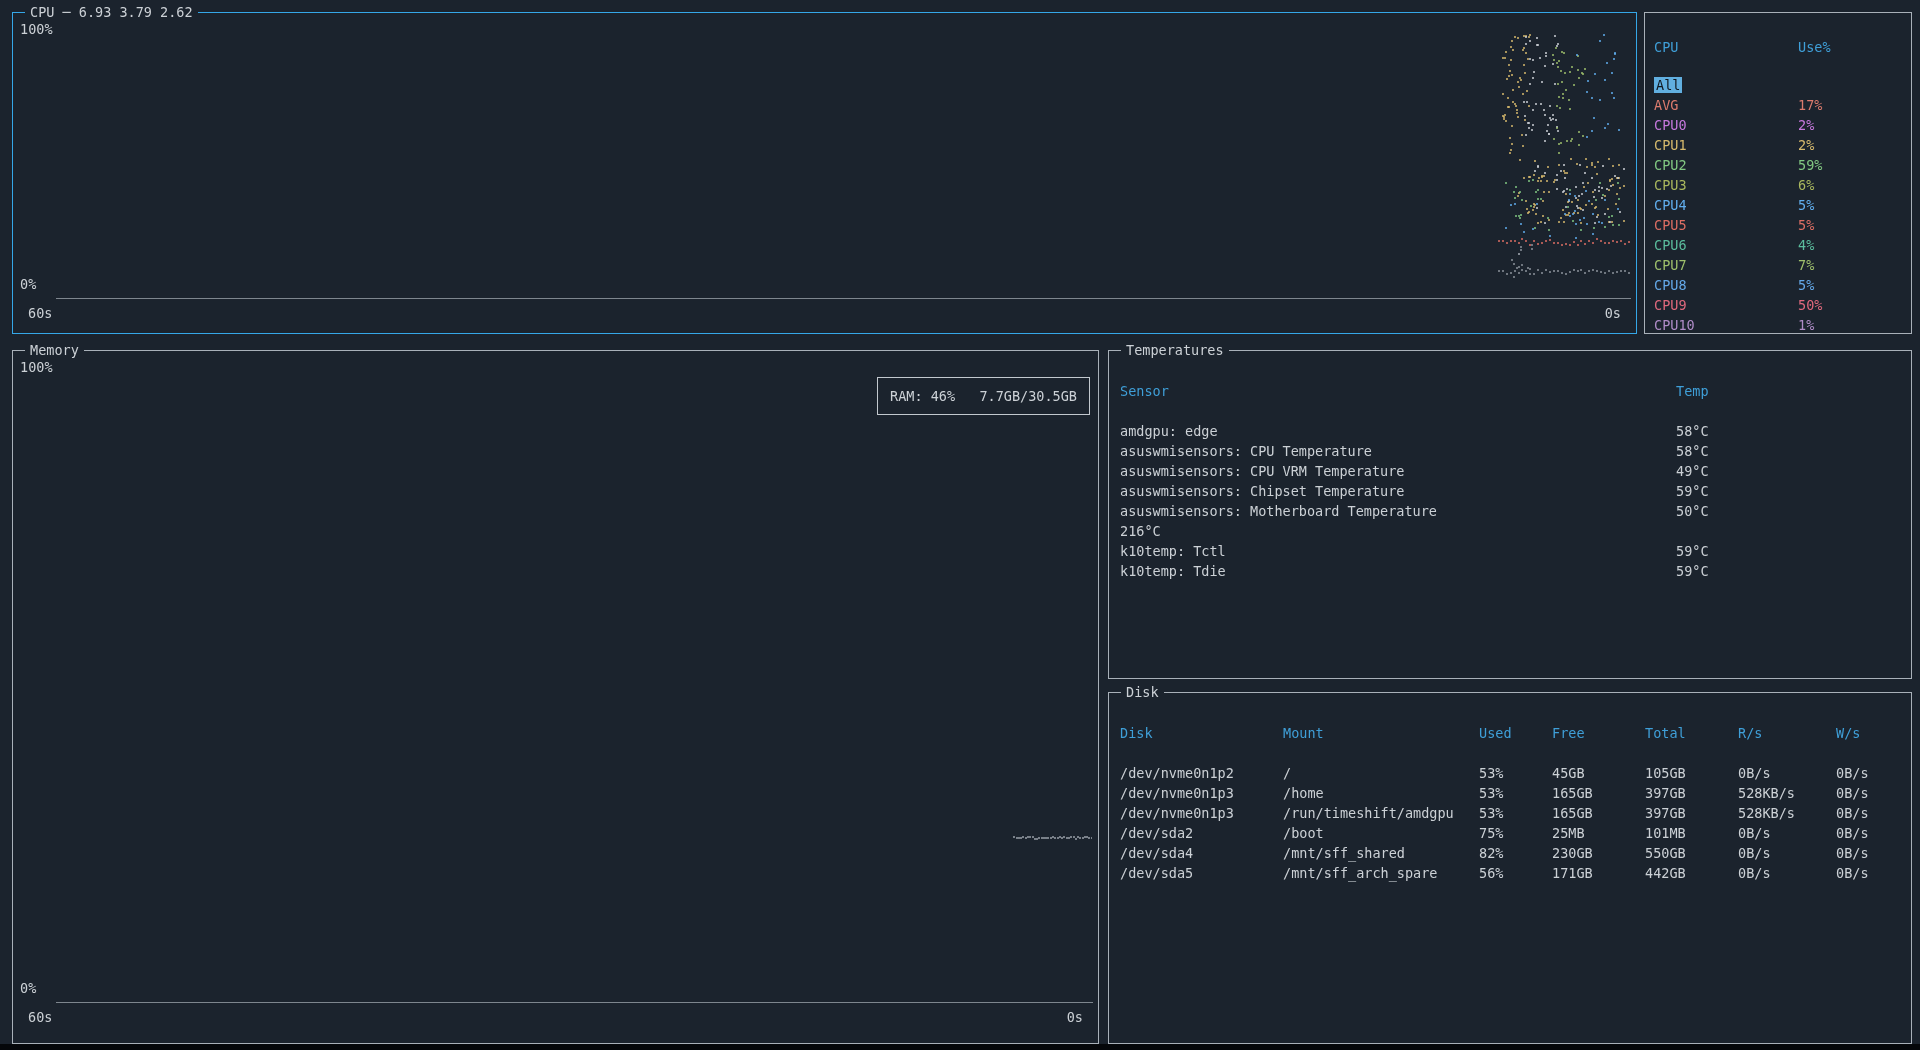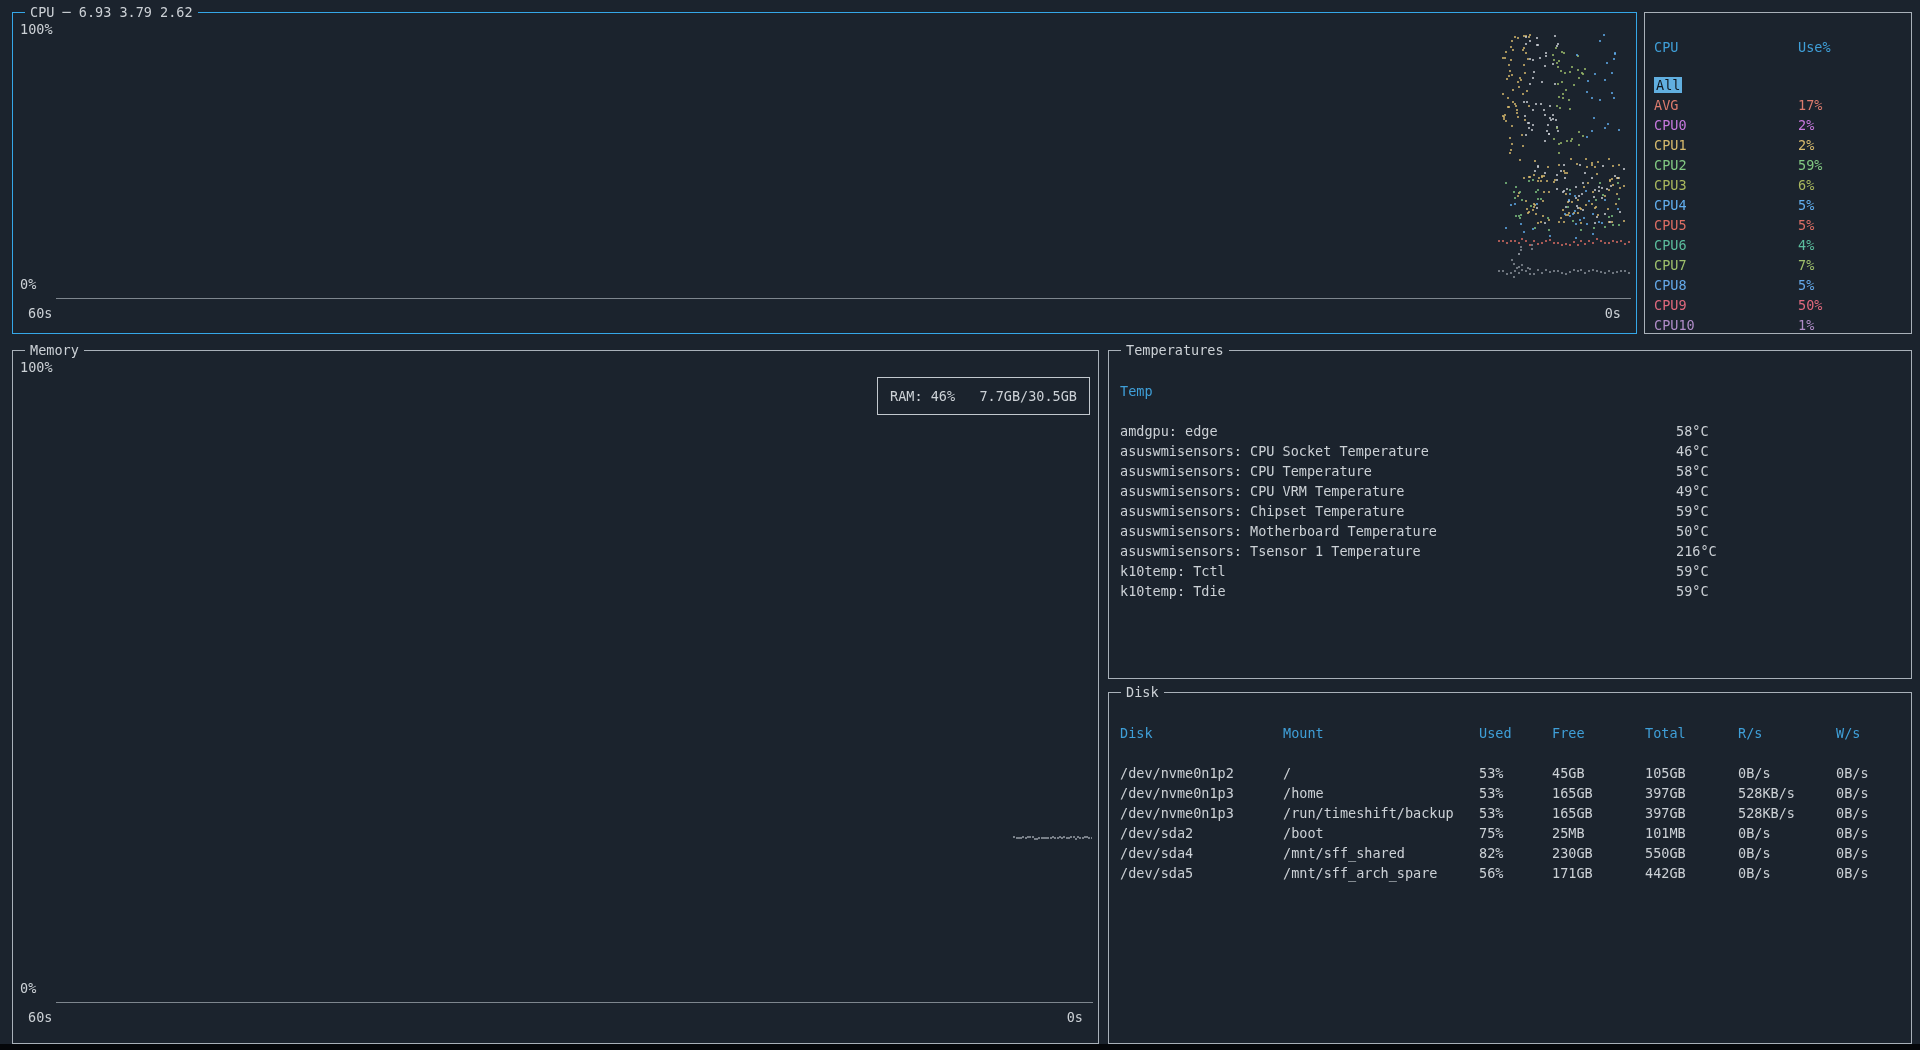--- a/index.html
+++ b/index.html
@@ -612,49 +612,49 @@
       <div class="dot" style="background: rgb(154, 161, 169); left: 99.22%; top: 73.8824%;"></div>
       <div class="dot" style="background: rgb(154, 161, 169); left: 99.44%; top: 73.8842%;"></div>
       <div class="dot" style="background: rgb(154, 161, 169); left: 99.66%; top: 74.0365%;"></div>
       <div class="dot" style="background: rgb(154, 161, 169); left: 99.88%; top: 74.0818%;"></div>
     </div>
 </div>
 
 <div class="panel" id="temp-panel">
   <div class="panel-title">Temperatures</div>
   <div class="thead">
+    <span>Sensor</span>
     <span>Temp</span>
   </div>
   <div id="temp-rows">
       <div class="temp-row"><span>amdgpu: edge</span><span>58°C</span></div>
-      <div class="temp-row"><span>asuswmisensors: CPU Socket Temperature</span><span>46°C</span></div>
       <div class="temp-row"><span>asuswmisensors: CPU Temperature</span><span>58°C</span></div>
       <div class="temp-row"><span>asuswmisensors: CPU VRM Temperature</span><span>49°C</span></div>
       <div class="temp-row"><span>asuswmisensors: Chipset Temperature</span><span>59°C</span></div>
       <div class="temp-row"><span>asuswmisensors: Motherboard Temperature</span><span>50°C</span></div>
-      <div class="temp-row"><span>asuswmisensors: Tsensor 1 Temperature</span><span>216°C</span></div>
+      <div class="temp-row"><span>216°C</span></div>
       <div class="temp-row"><span>k10temp: Tctl</span><span>59°C</span></div>
       <div class="temp-row"><span>k10temp: Tdie</span><span>59°C</span></div>
     </div>
 </div>
 
 <div class="panel" id="disk-panel">
   <div class="panel-title">Disk</div>
   <div class="disk-grid" id="disk-head">
       <span>Disk</span>
       <span>Mount</span>
       <span>Used</span>
       <span>Free</span>
       <span>Total</span>
       <span>R/s</span>
       <span>W/s</span>
     </div>
   <div id="disk-rows">
       <div class="disk-row disk-grid"><span>/dev/nvme0n1p2</span><span>/</span><span>53%</span><span>45GB</span><span>105GB</span><span>0B/s</span><span>0B/s</span></div>
       <div class="disk-row disk-grid"><span>/dev/nvme0n1p3</span><span>/home</span><span>53%</span><span>165GB</span><span>397GB</span><span>528KB/s</span><span>0B/s</span></div>
-      <div class="disk-row disk-grid"><span>/dev/nvme0n1p3</span><span>/run/timeshift/backup</span><span>53%</span><span>165GB</span><span>397GB</span><span>528KB/s</span><span>0B/s</span></div>
+      <div class="disk-row disk-grid"><span>/dev/nvme0n1p3</span><span>/run/timeshift/amdgpu</span><span>53%</span><span>165GB</span><span>397GB</span><span>528KB/s</span><span>0B/s</span></div>
       <div class="disk-row disk-grid"><span>/dev/sda2</span><span>/boot</span><span>75%</span><span>25MB</span><span>101MB</span><span>0B/s</span><span>0B/s</span></div>
       <div class="disk-row disk-grid"><span>/dev/sda4</span><span>/mnt/sff_shared</span><span>82%</span><span>230GB</span><span>550GB</span><span>0B/s</span><span>0B/s</span></div>
       <div class="disk-row disk-grid"><span>/dev/sda5</span><span>/mnt/sff_arch_spare</span><span>56%</span><span>171GB</span><span>442GB</span><span>0B/s</span><span>0B/s</span></div>
     </div>
 </div>
 
 <div id="bottom-edge"></div>
 
 </body></html>

